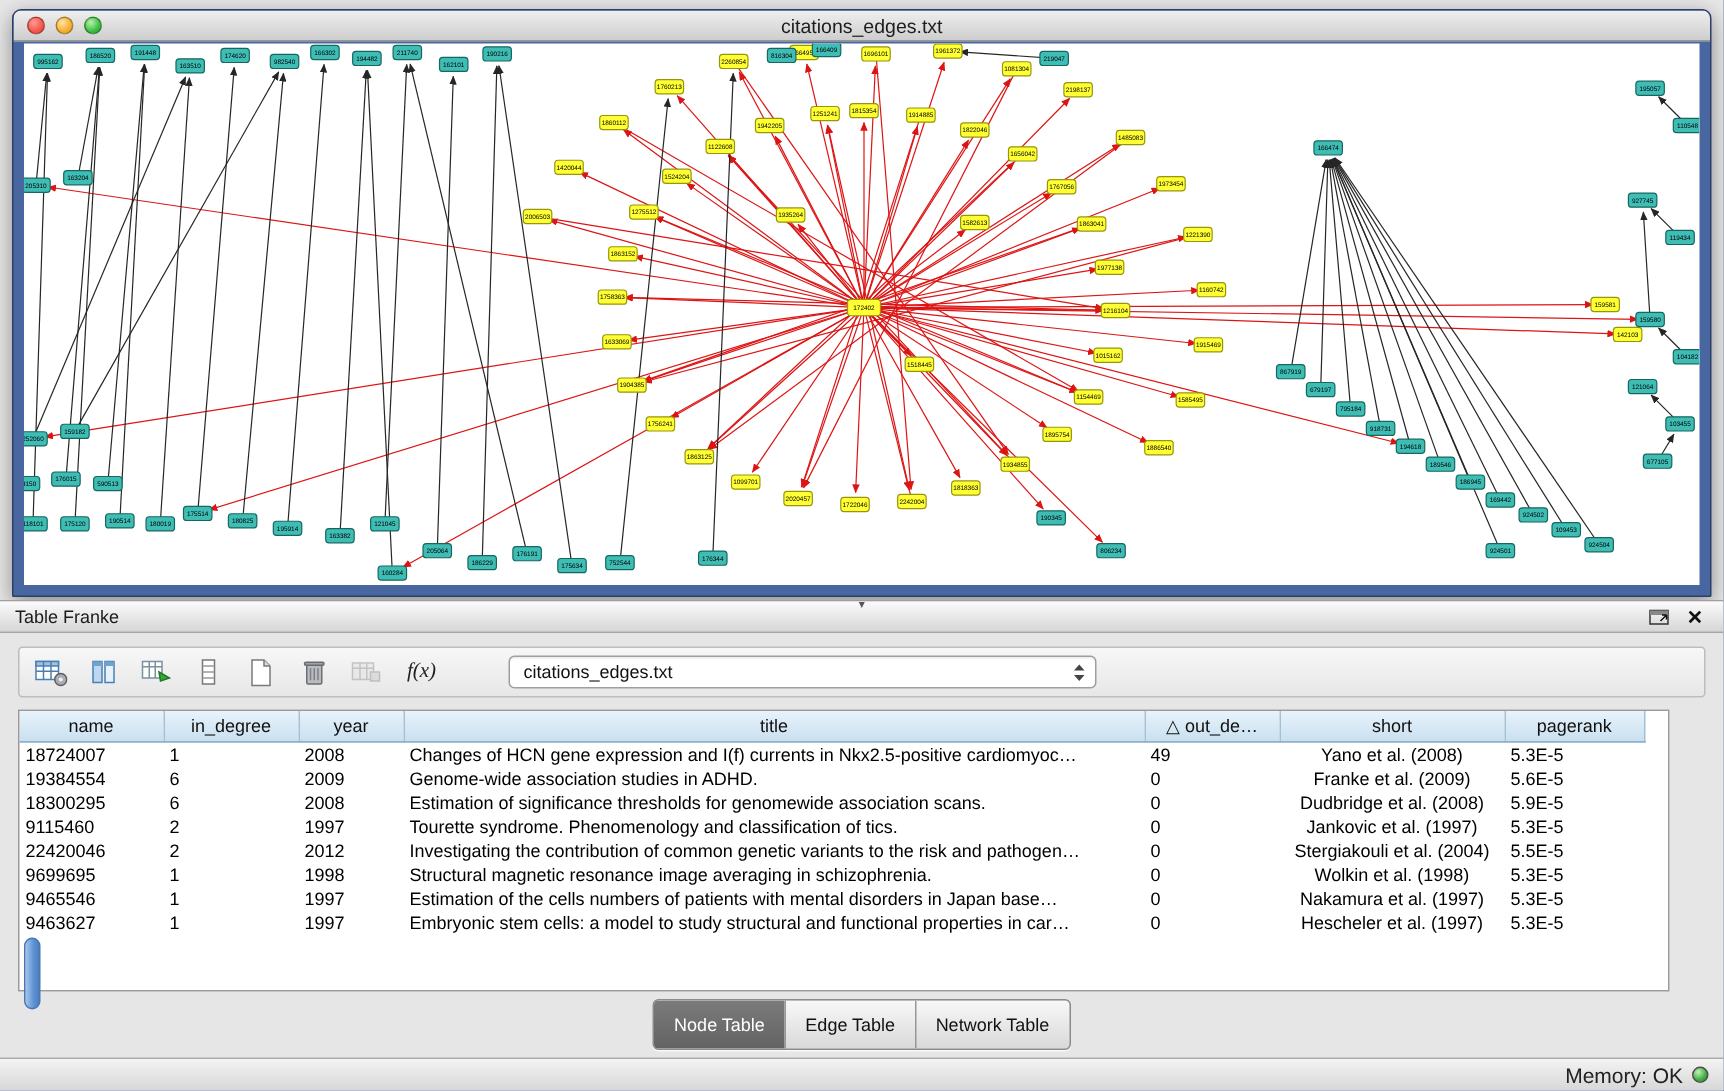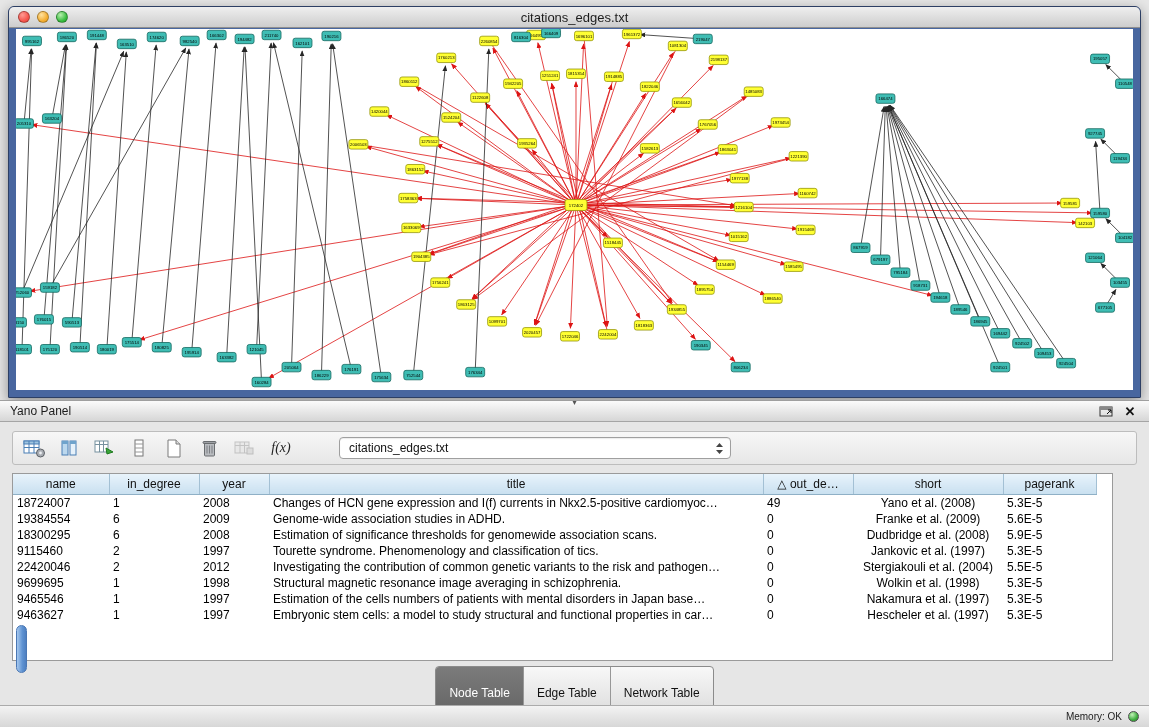--- a/index.html
+++ b/index.html
@@ -94,30 +94,30 @@
   td.c5 { text-align:center; }
   .vscroll { width:16px; background:linear-gradient(90deg,#f4f4f4,#e3e3e3); border-left:1px solid #b9b9b9; position:relative; }
   .vthumb {
     position:absolute; top:2px; left:2px; width:11px; height:48px; border-radius:6px;
     background:linear-gradient(90deg,#a6c8ee,#5e92d2 60%,#4d7fc0);
     border:1px solid #4a77b4;
   }
 
   .tabsrow { display:flex; justify-content:center; margin-top:5px; }
   .tabgroup { display:flex; border:1px solid #8b8b8b; border-radius:4px; overflow:hidden; background:linear-gradient(#f8f8f8,#d9d9d9); box-shadow:0 1px 0 rgba(255,255,255,.7); }
-  .tab { padding:18px 13px; font-size:12px; color:#111; border-right:1px solid #979797; line-height:16px; }
+  .tab { padding:8px 13px; font-size:12px; color:#111; border-right:1px solid #979797; line-height:16px; }
   .tab:last-child { border-right:none; }
   .tab.selected { background:linear-gradient(#7b7b7b,#636363); color:#fff; }
 
   .statusbar {
     position:absolute; bottom:0; left:0; width:1149px; height:22px;
     background:linear-gradient(#f3f3f3,#d7d7d7);
     border-top:1px solid #ababab;
     display:flex; align-items:center; justify-content:flex-end; gap:6px;
-    padding:0 10px; font-size:10px; color:#222;
+    padding:0 10px; font-size:14px; color:#222;
   }
   .memdot {
     width:11px; height:11px; border-radius:50%;
     background:radial-gradient(circle at 35% 30%, #c2f2b8, #3fae3f 60%, #2b8b2b);
     border:1px solid #4e4e4e;
   }
 </style>
 </head>
 <body>
 
@@ -702,21 +702,21 @@
             <rect x="976.5" y="335.25" width="19" height="9.5" rx="2.2" fill="#3fbdb4" stroke="#14685f" stroke-width="0.8"></rect>
             <text x="986" y="341.6" text-anchor="middle" font-size="4.3" fill="#000">924501</text>
           </g>
         </svg>
     </div>
   </div>
 
   <div class="tpanel">
     <div class="phead">
       <span class="notch">▾</span>
-      <span>Yano Panel</span>
+      <span>Table Franke</span>
       <span class="spacer"></span>
       <span class="phicon">
         <svg width="14" height="12" viewBox="0 0 14 12">
             <rect x="1" y="2" width="12" height="9" fill="none" stroke="#333"></rect>
             <rect x="1" y="2" width="12" height="3" fill="#888"></rect>
             <path d="M8 9 L12 5 M12 5 h-3 M12 5 v3" stroke="#111" fill="none"></path>
           </svg>
       </span>
       <span class="phicon pclose">✕</span>
     </div>

